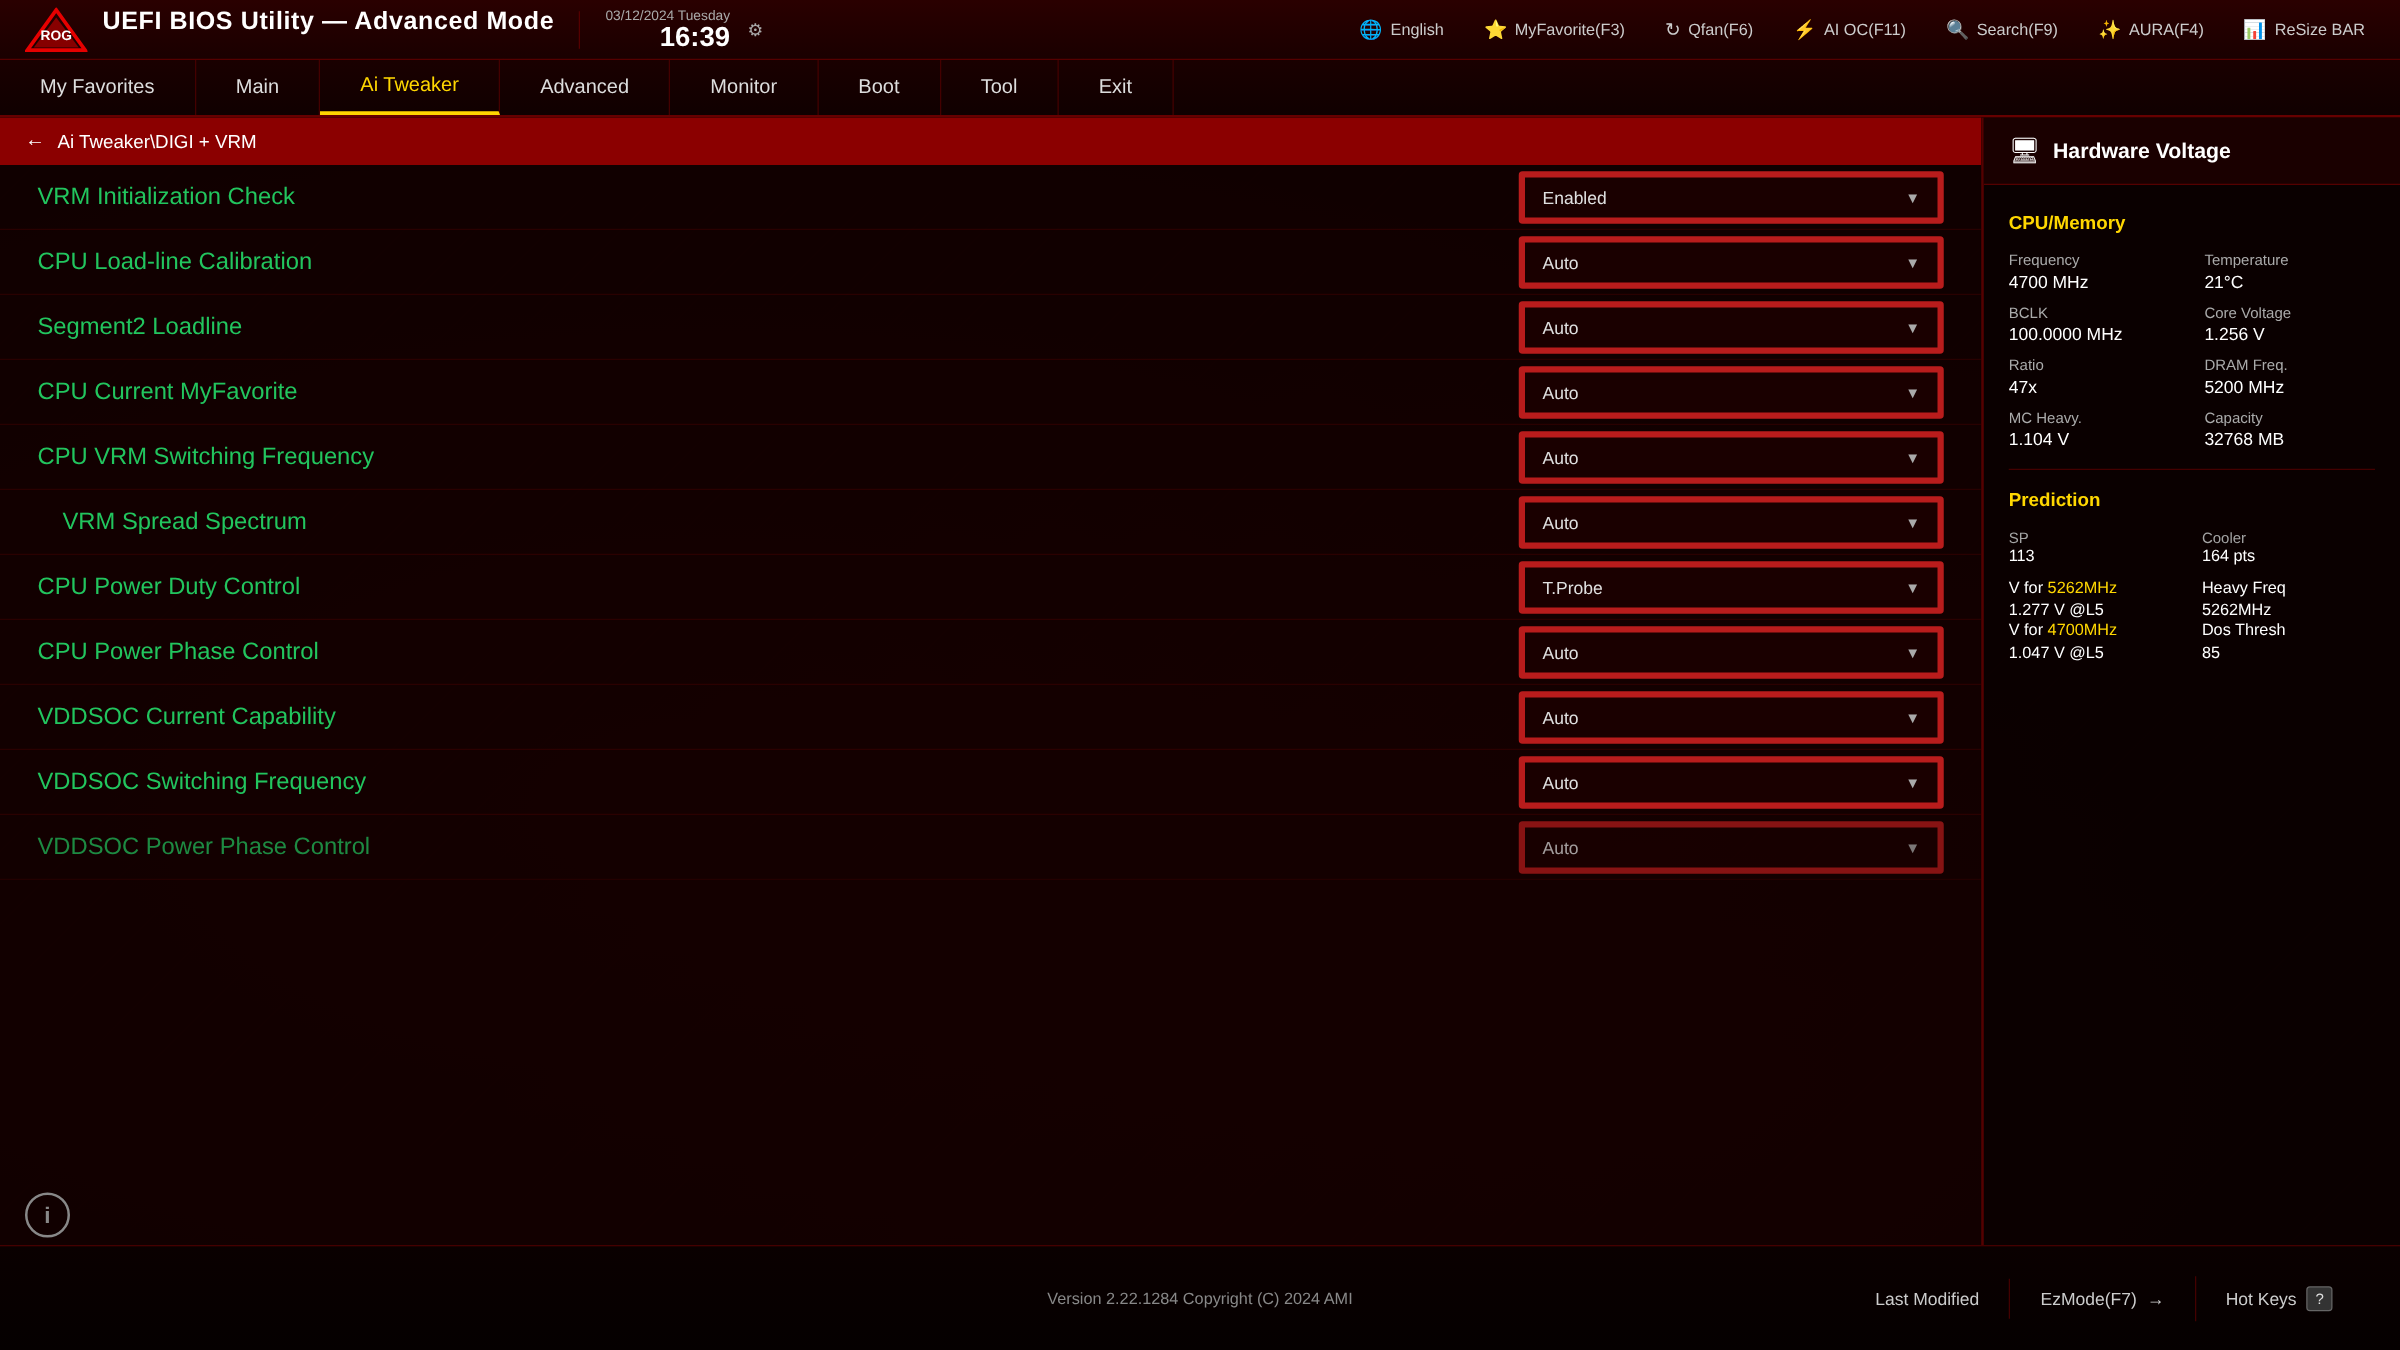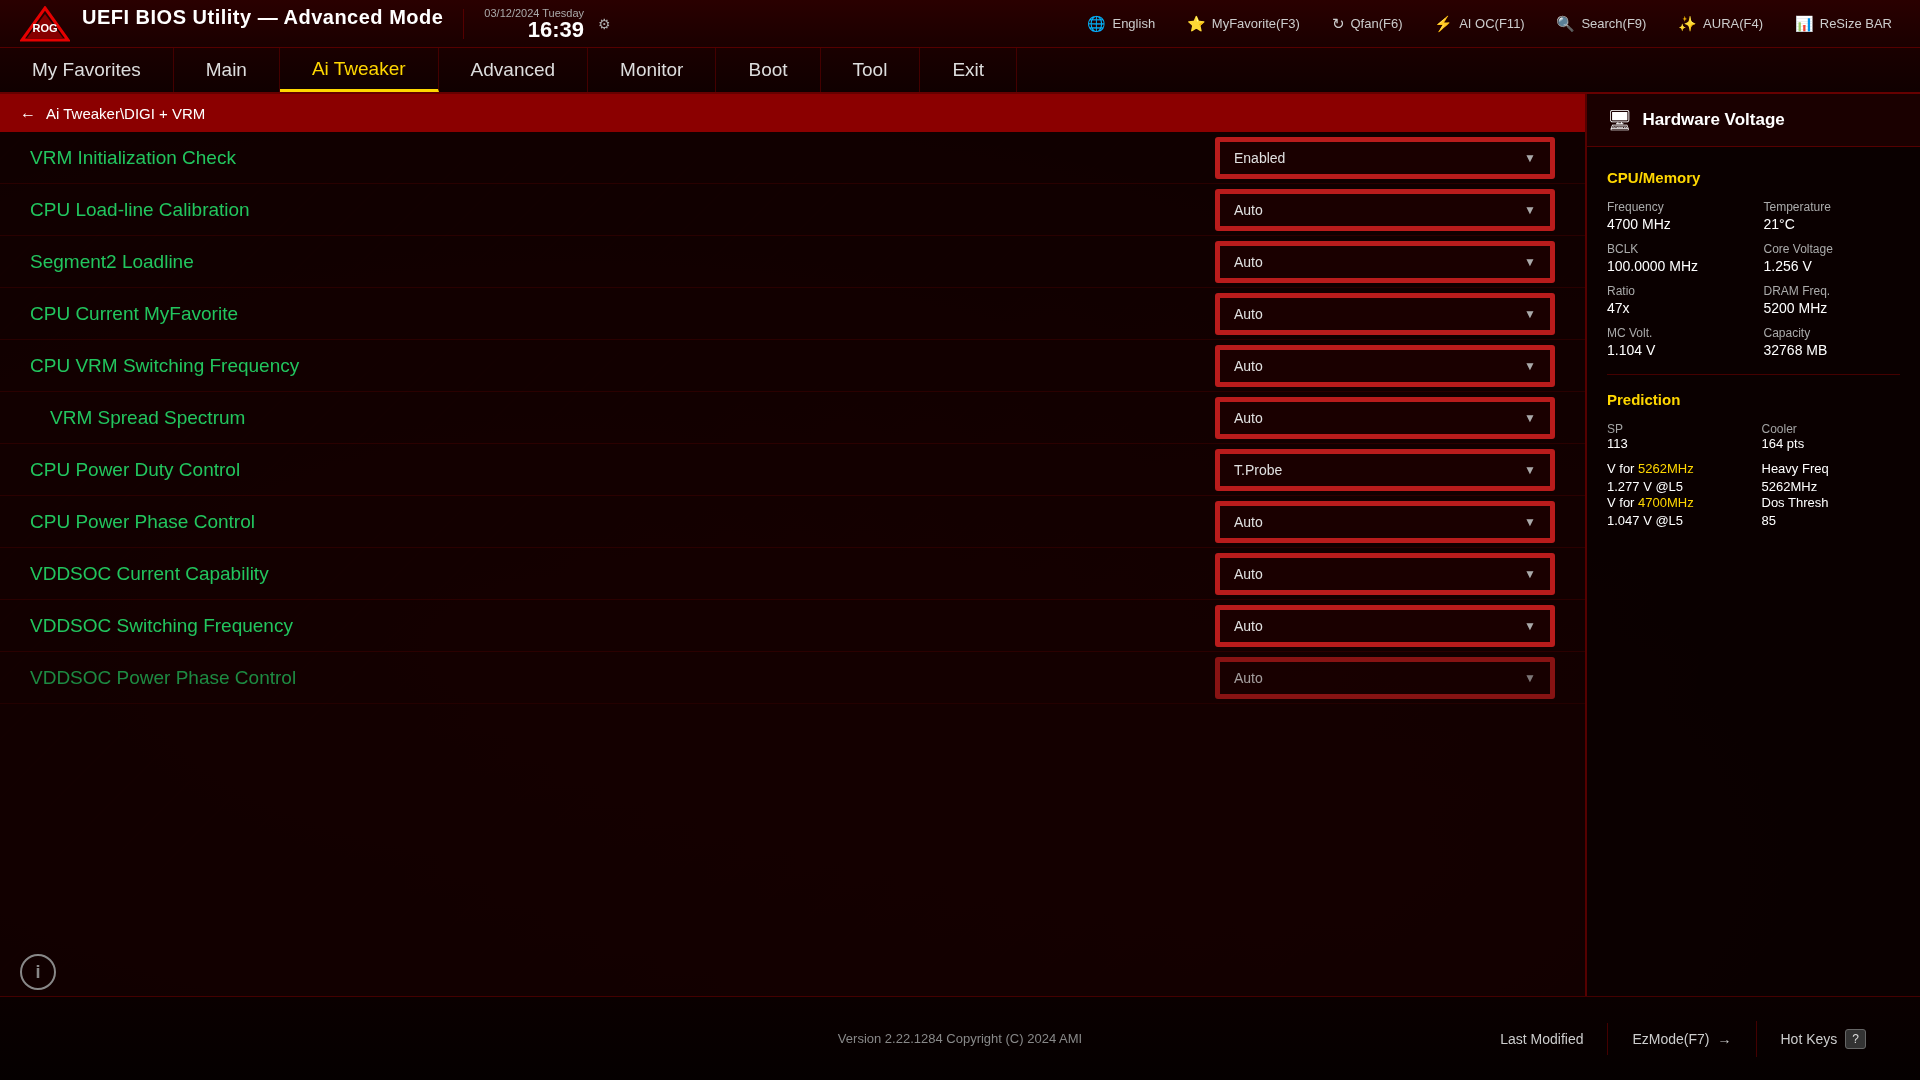--- a/index.html
+++ b/index.html
@@ -153,21 +153,21 @@
       height: 46px;
       align-items: stretch;
       flex-shrink: 0;
     }
 
     .nav-item {
       display: flex;
       align-items: center;
       padding: 0 32px;
       color: #ddd;
-      font-size: 19px;
+      font-size: 16px;
       font-weight: 500;
       cursor: pointer;
       border-right: 1px solid #400;
       transition: background 0.15s;
       position: relative;
     }
 
     .nav-item.active {
       color: #ffd700;
       border-bottom: 3px solid #ffd700;
@@ -679,21 +679,21 @@
           </div>
           <div>
             <div class="hw-item-label">Ratio</div>
             <div class="hw-item-value">47x</div>
           </div>
           <div>
             <div class="hw-item-label">DRAM Freq.</div>
             <div class="hw-item-value">5200 MHz</div>
           </div>
           <div>
-            <div class="hw-item-label">MC Volt.</div>
+            <div class="hw-item-label">MC Heavy.</div>
             <div class="hw-item-value">1.104 V</div>
           </div>
           <div>
             <div class="hw-item-label">Capacity</div>
             <div class="hw-item-value">32768 MB</div>
           </div>
         </div>
 
         <div class="hw-divider"></div>
 

